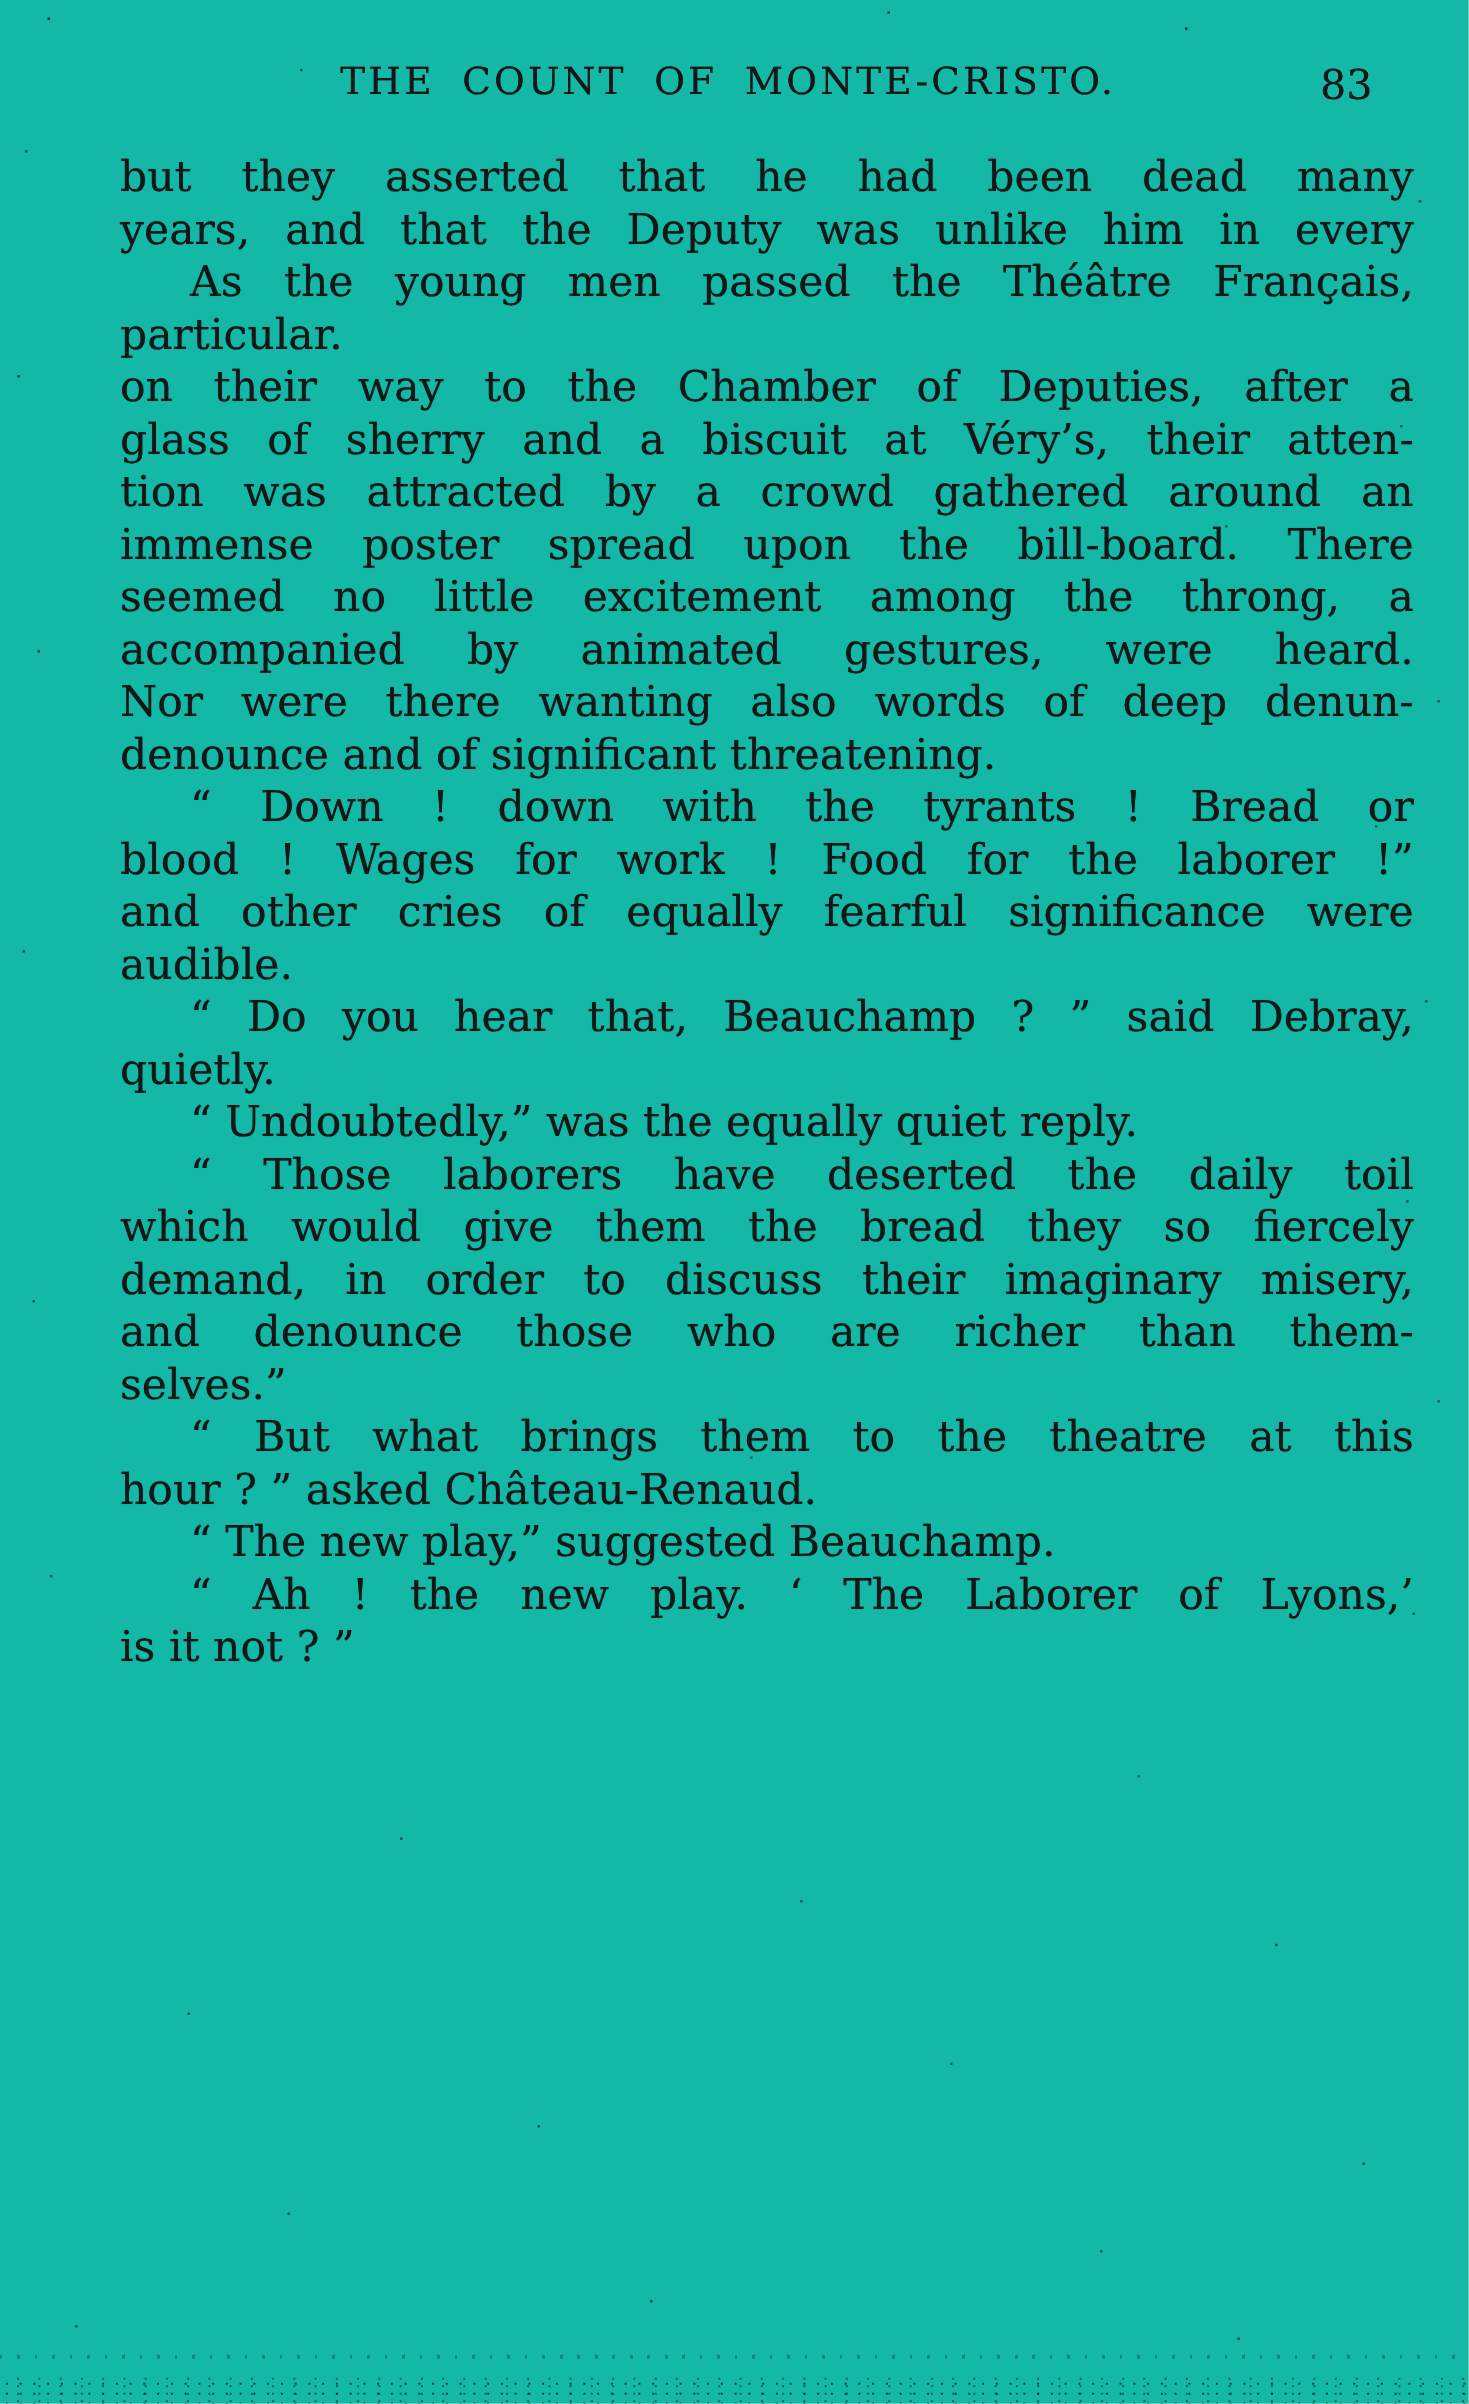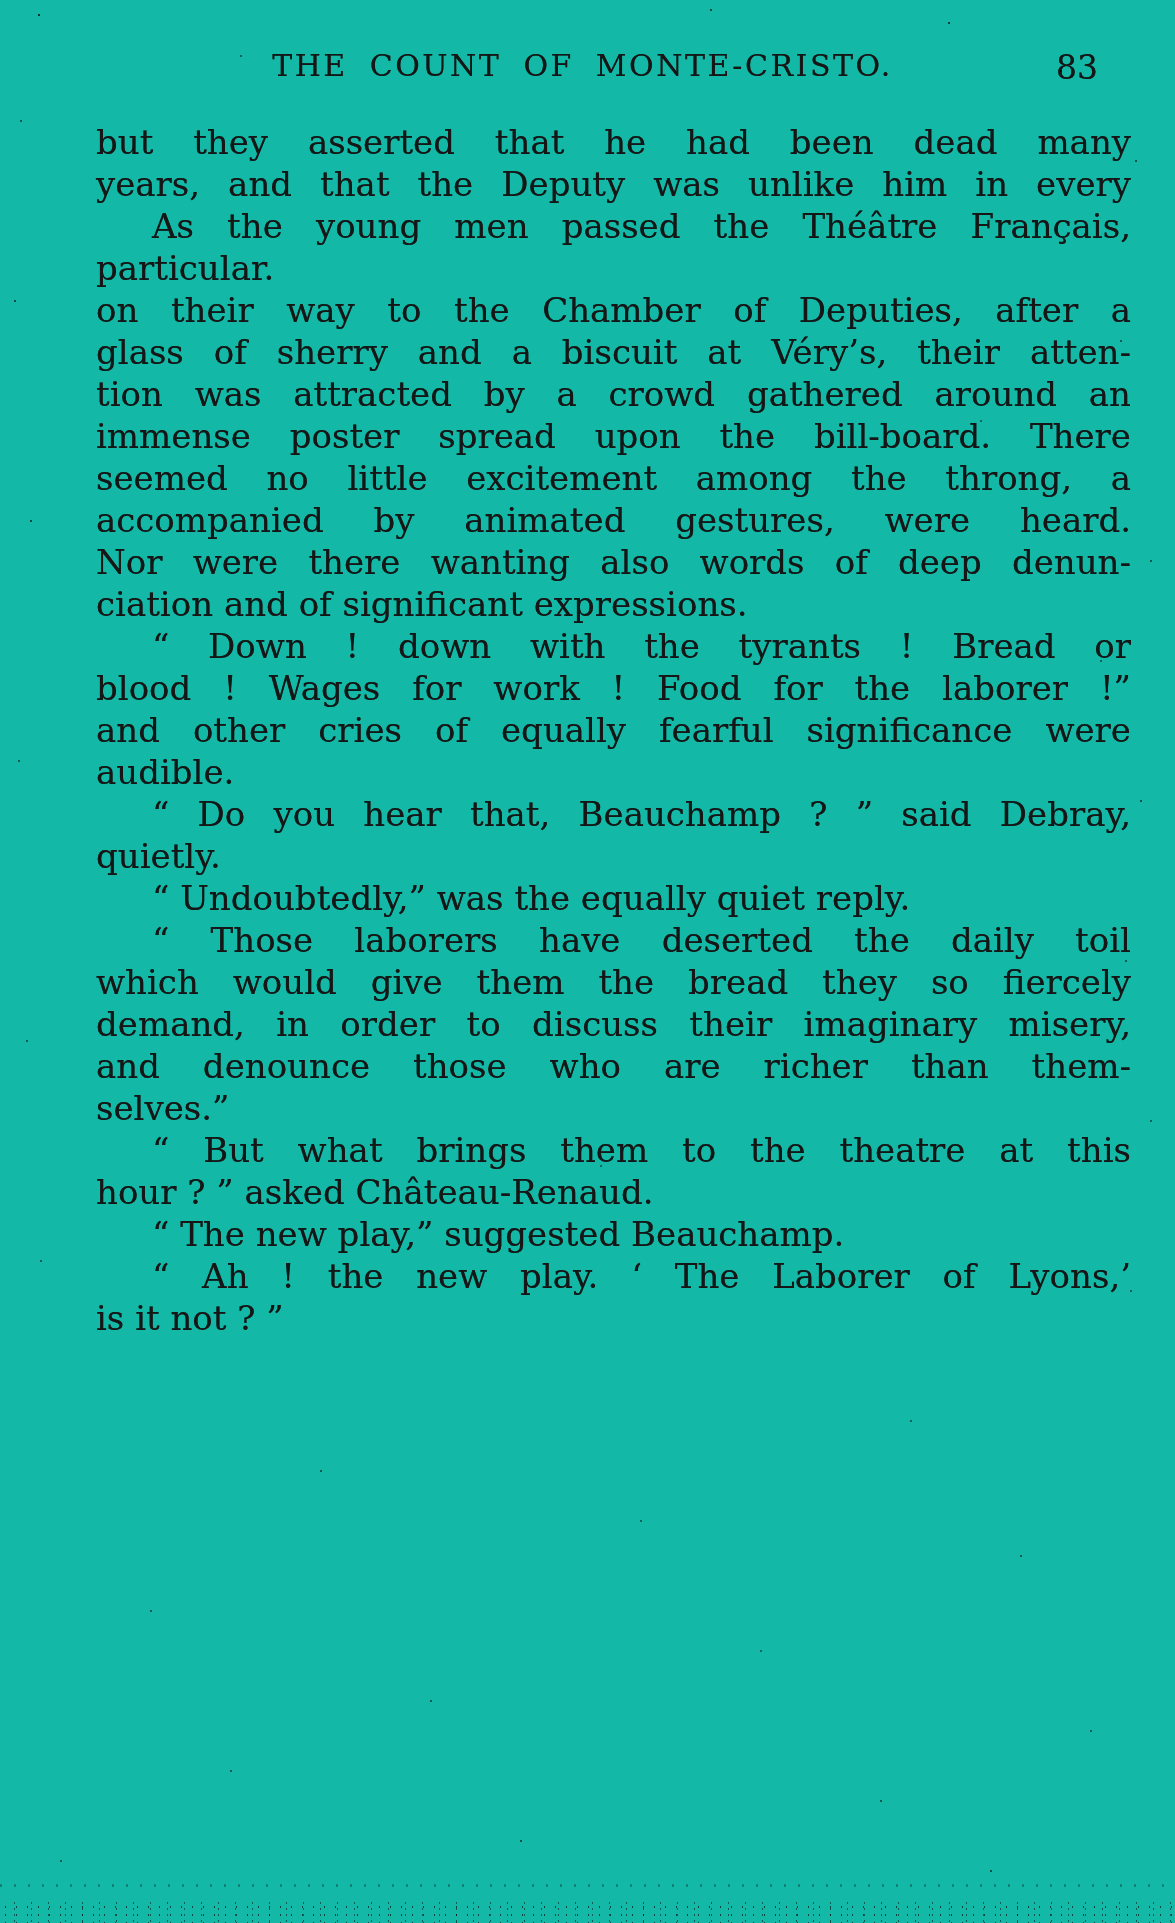--- a/index.html
+++ b/index.html
@@ -98,21 +98,21 @@
       <div class="line justify">years, and that the Deputy was unlike him in every</div>
       <div class="line indent justify">As the young men passed the Théâtre Français,</div>
       <div class="line">particular.</div>
       <div class="line justify">on their way to the Chamber of Deputies, after a</div>
       <div class="line justify">glass of sherry and a biscuit at Véry’s, their atten-</div>
       <div class="line justify">tion was attracted by a crowd gathered around an</div>
       <div class="line justify">immense poster spread upon the bill-board. There</div>
       <div class="line justify">seemed no little excitement among the throng, a</div>
       <div class="line justify">accompanied by animated gestures, were heard.</div>
       <div class="line justify">Nor were there wanting also words of deep denun-</div>
-      <div class="line">ciation and of significant expressions.</div>
+      <div class="line">denounce and of significant threatening.</div>
       <div class="line indent justify">“ Down ! down with the tyrants ! Bread or</div>
       <div class="line justify">blood ! Wages for work ! Food for the laborer !”</div>
       <div class="line justify">and other cries of equally fearful significance were</div>
       <div class="line">audible.</div>
       <div class="line indent justify">“ Do you hear that, Beauchamp ? ” said Debray,</div>
       <div class="line">quietly.</div>
       <div class="line indent">“ Undoubtedly,” was the equally quiet reply.</div>
       <div class="line indent justify">“ Those laborers have deserted the daily toil</div>
       <div class="line justify">which would give them the bread they so fiercely</div>
       <div class="line justify">demand, in order to discuss their imaginary misery,</div>

